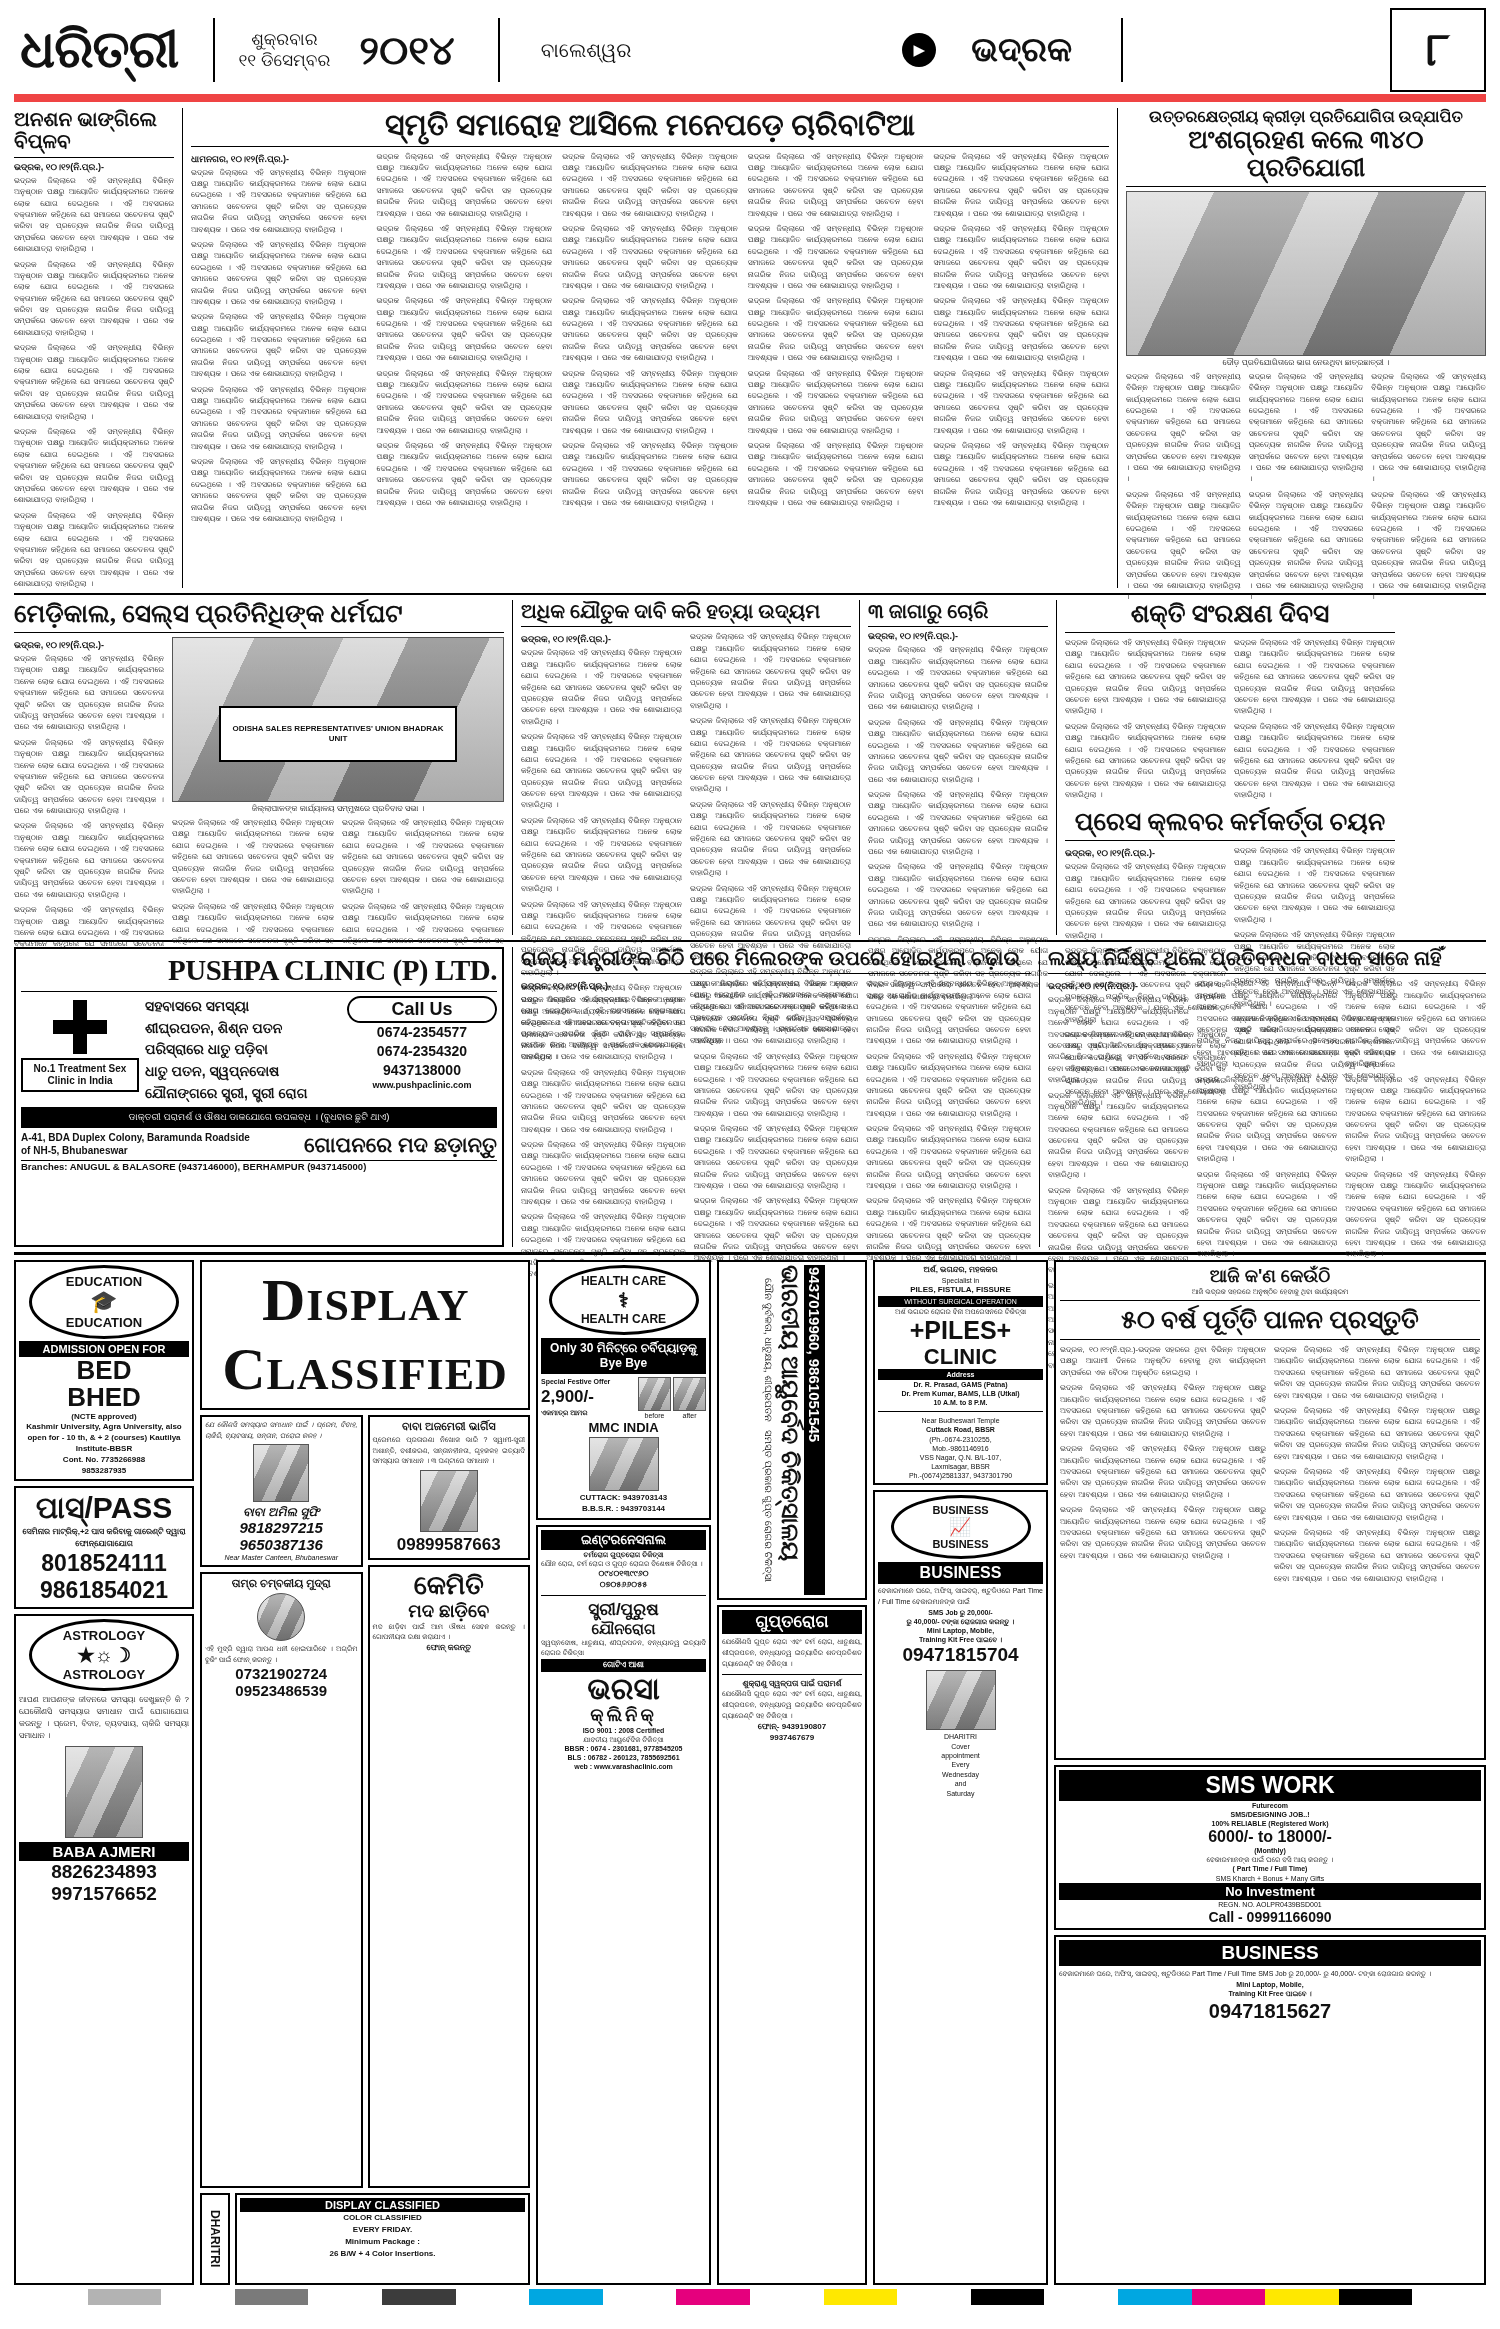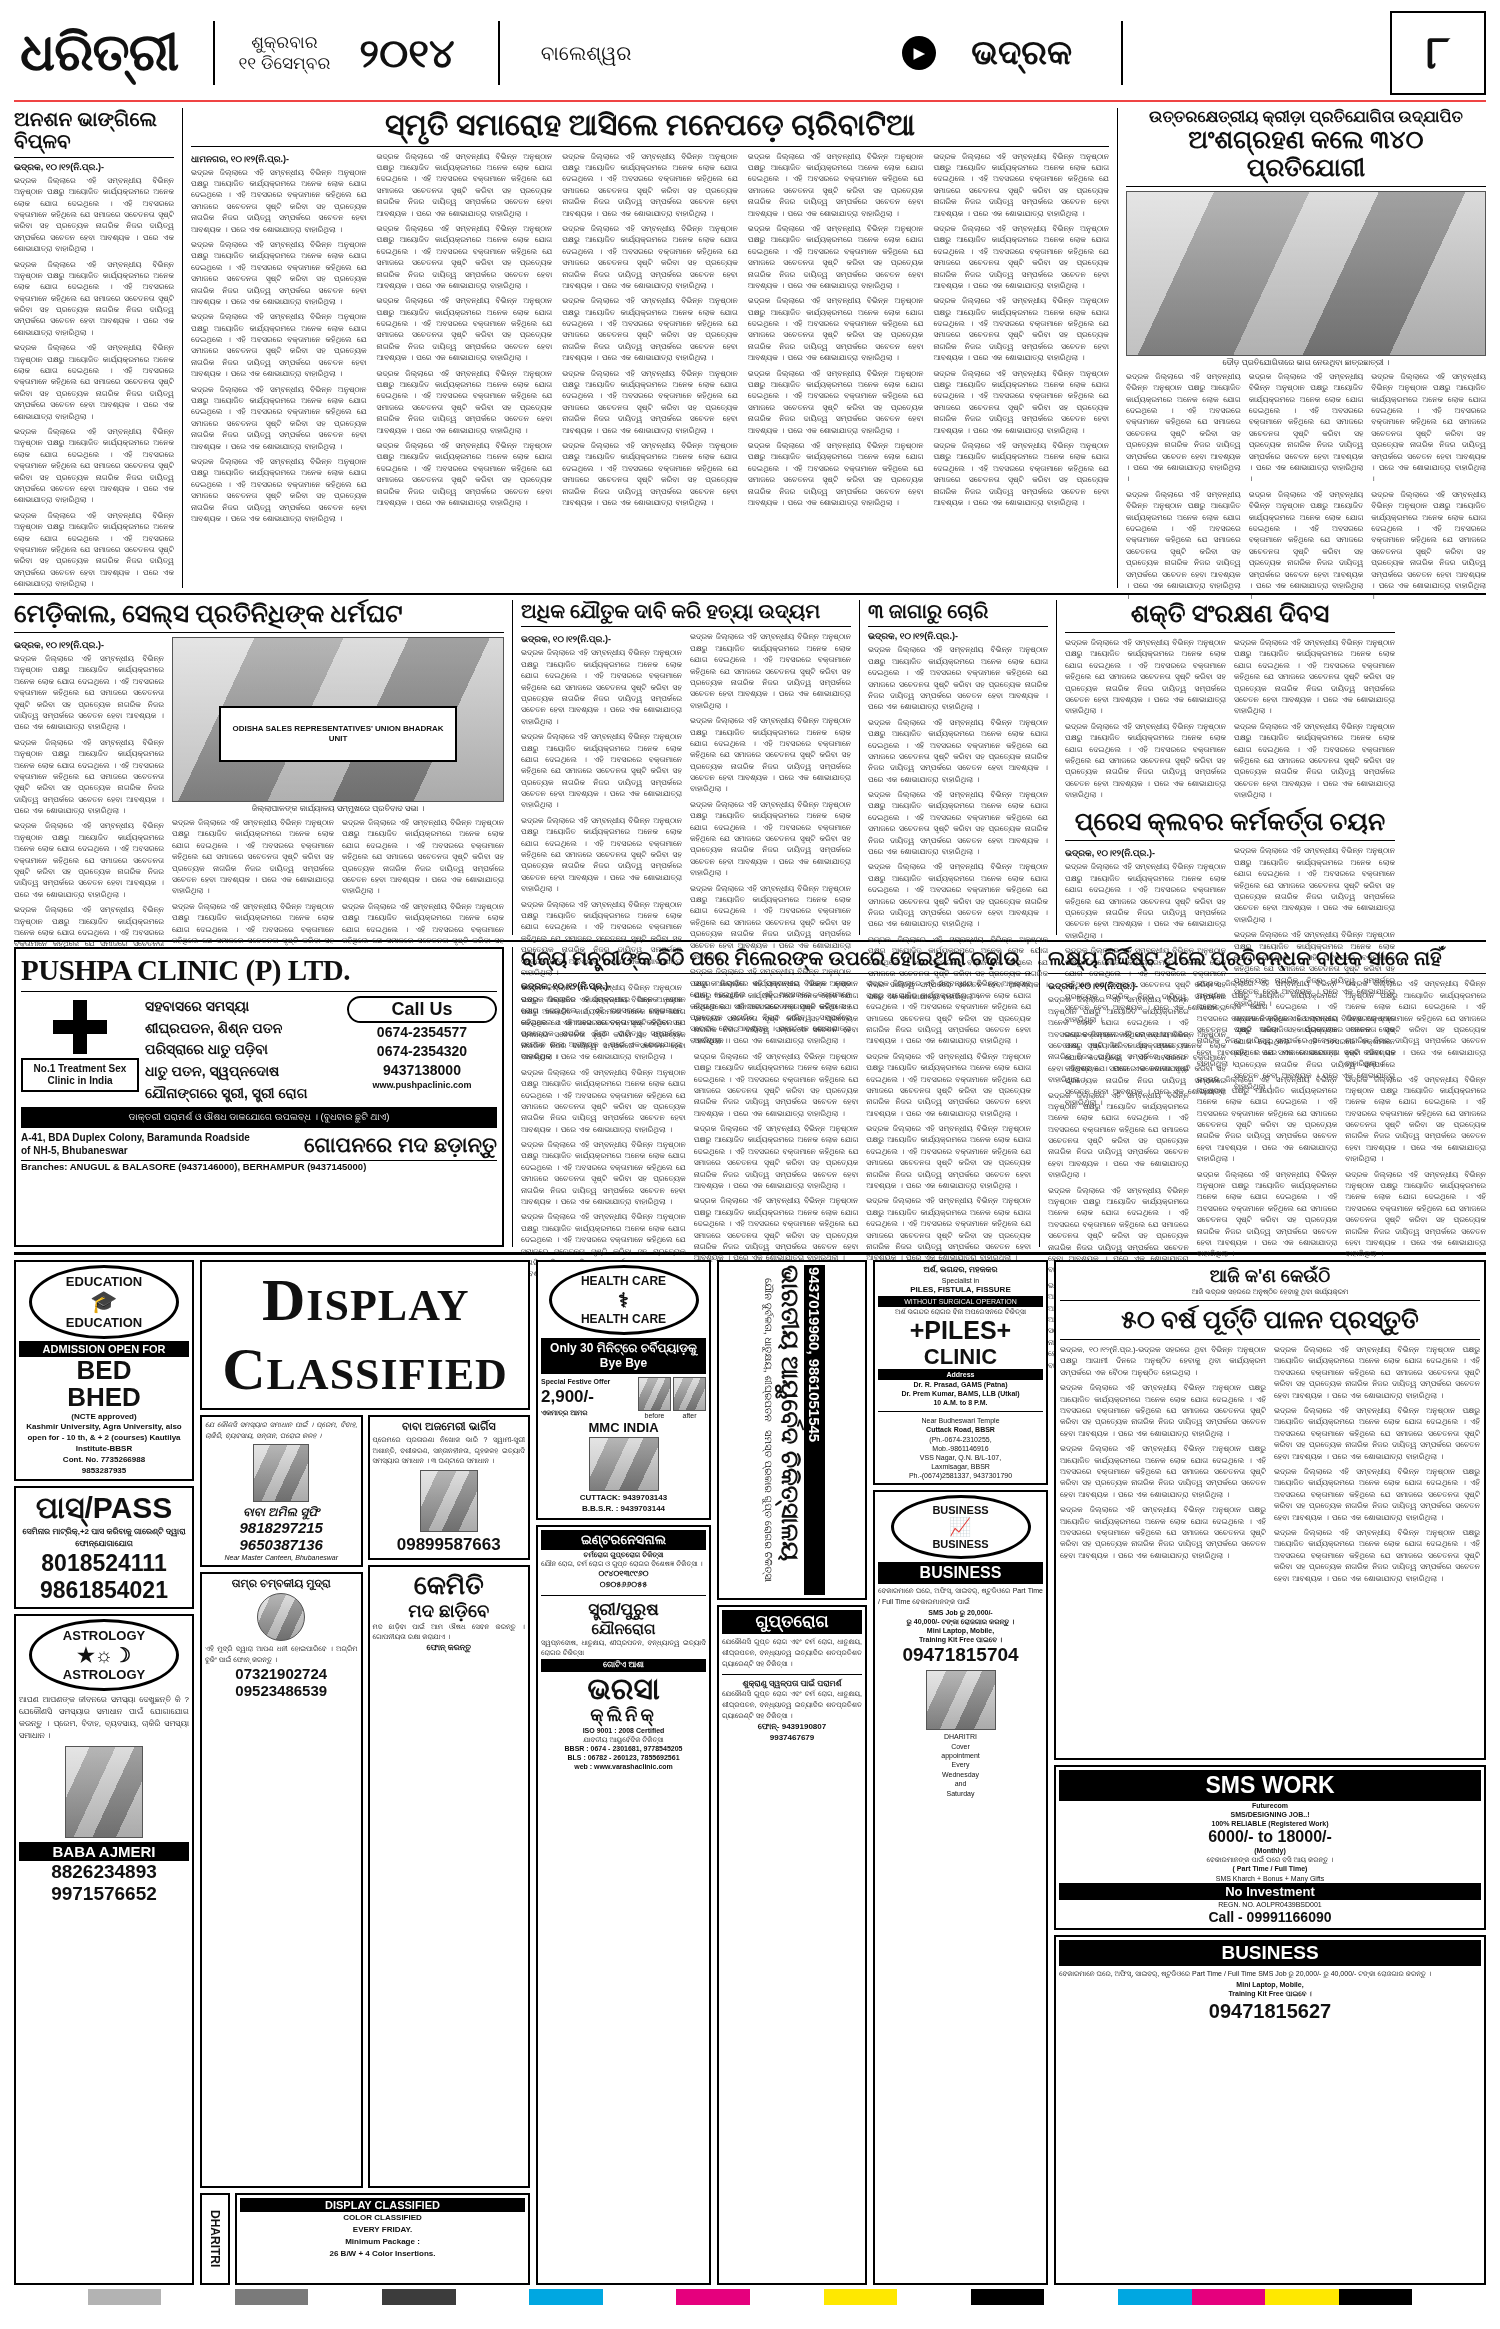--- a/index.html
+++ b/index.html
@@ -9,21 +9,21 @@
     font-family:"Liberation Sans", sans-serif;
     color:#111;
     position:relative;
     overflow:hidden;
   }
   .page { width:1500px; height:2329px; padding:10px 14px; position:relative; }
 
   
   .masthead {
     display:flex; align-items:center; gap:9px;
-    border-bottom:2px solid #ef4444; padding-bottom:4px; height:92px;
+    border-bottom:8px solid #ef4444; padding-bottom:4px; height:92px;
   }
   .logo {
     font-family:"Liberation Serif", serif;
     font-size:52px; font-weight:bold; letter-spacing:-1px;
     padding:0 12px 0 6px; white-space:nowrap;
   }
   .vr { width:2px; background:#000; height:64px; margin:0 14px; }
   .dateblk { text-align:center; font-size:17px; line-height:1.25; white-space:nowrap; }
   .bigdate { font-size:40px; font-weight:bold; font-family:"Liberation Serif", serif; margin:0 20px; }
   .place { font-size:20px; margin:0 18px; white-space:nowrap; }
@@ -69,21 +69,21 @@
       linear-gradient(0deg,#8e8e8e,#cfcfcf);
   }
   .cap { font-size:8px; text-align:center; margin-top:2px; }
 
   
   .adbox { border:2px solid #000; padding:5px; background:#fff; }
   .center { text-align:center; }
   .b { font-weight:bold; }
   .wh { background:#000; color:#fff; }
 
-  .pushpa-title { font-family:"Liberation Serif", serif; font-weight:bold; font-size:29px; text-align:left; letter-spacing:-.5px; }
+  .pushpa-title { font-family:"Liberation Serif", serif; font-weight:bold; font-size:29px; text-align:right; letter-spacing:-.5px; }
   .cross {
     width:54px;height:54px;position:relative;margin:4px auto;
   }
   .cross::before,.cross::after{content:"";position:absolute;background:#000;}
   .cross::before{left:20px;top:0;width:14px;height:54px;}
   .cross::after{top:20px;left:0;height:14px;width:54px;}
 
   .dc-title { font-family:"Liberation Serif", serif; font-weight:bold; font-size:44px; text-align:center; letter-spacing:1px; }
   .dc-title .big { font-size:60px; }
 

